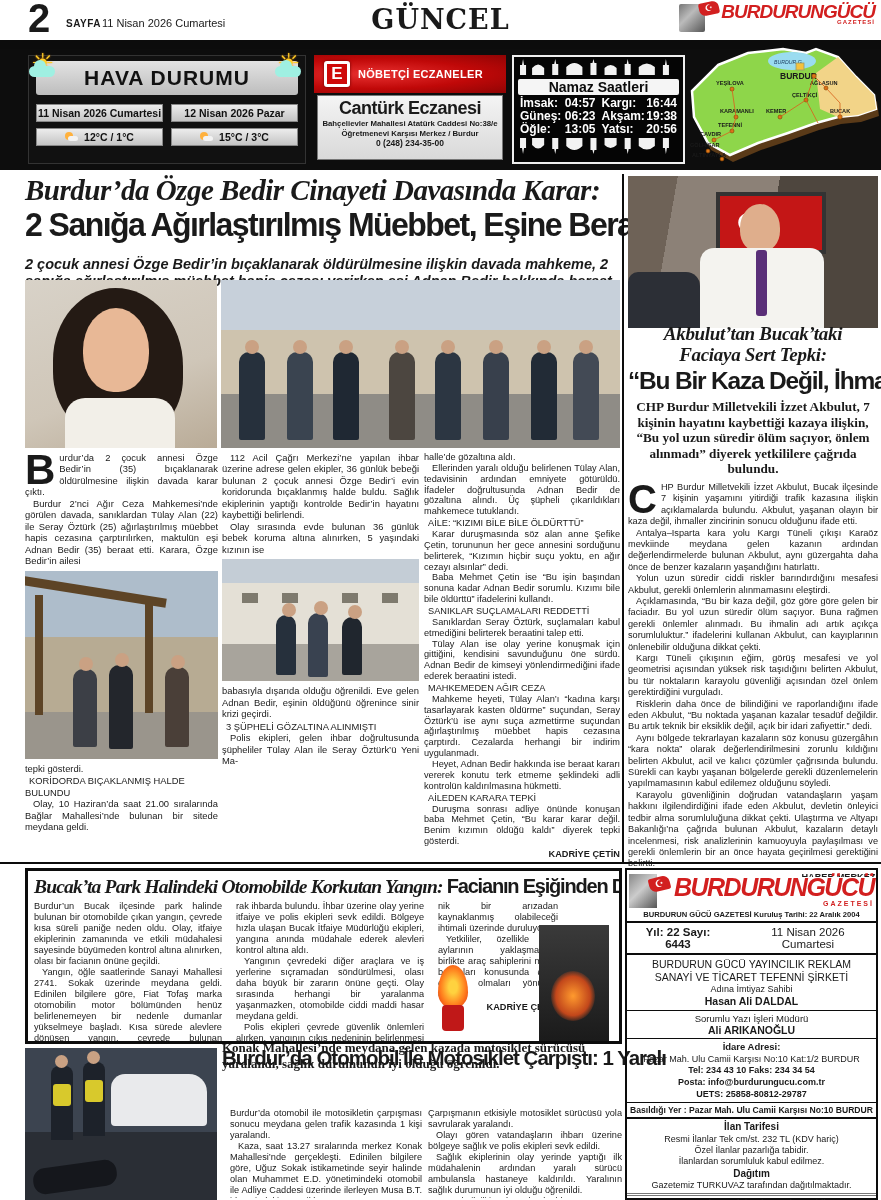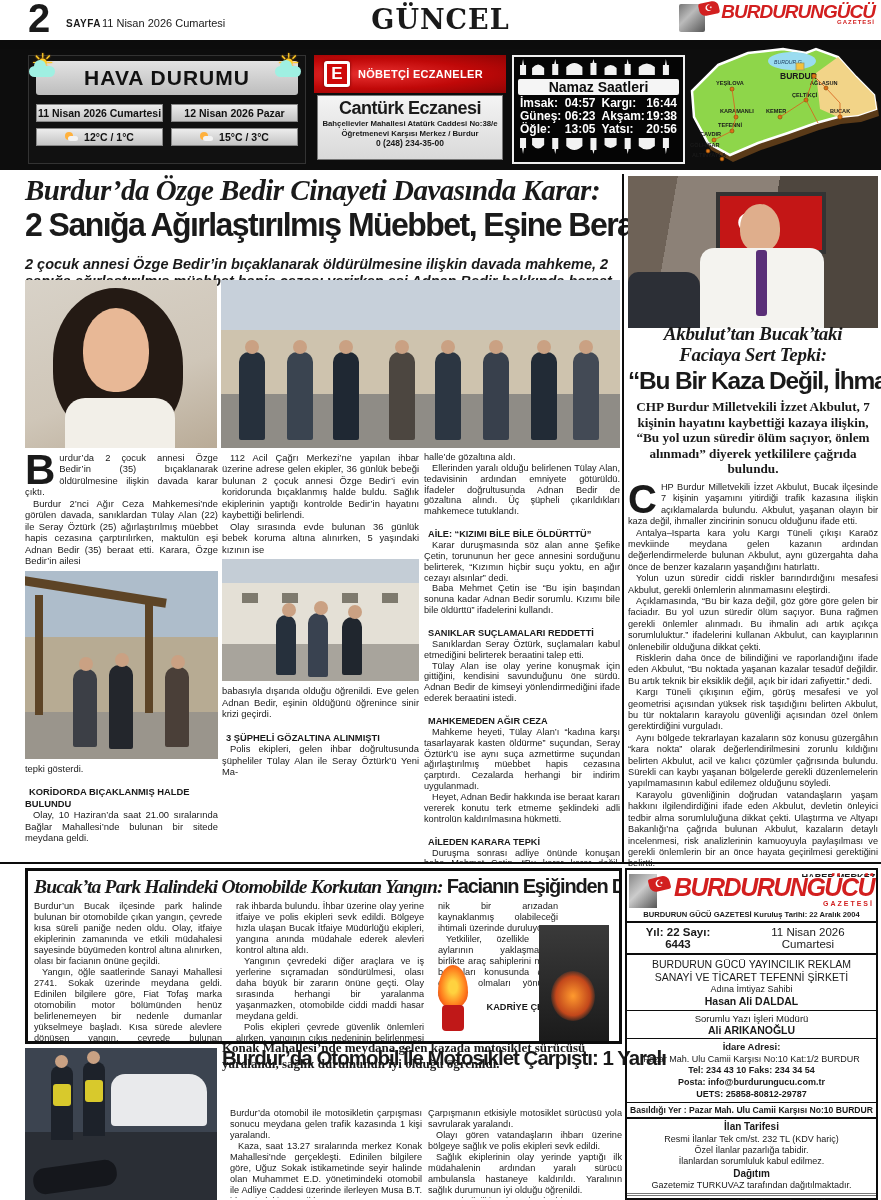--- a/index.html
+++ b/index.html
@@ -86,21 +86,21 @@
   .ph-crash .officer i { position:absolute; left:2px; top:18px; width:18px; height:22px; background:#d8c92c; border-radius:3px; }
   .ph-crash .officer:before { content:""; position:absolute; left:4px; top:-11px; width:13px; height:13px; border-radius:50%; background:#c9a183; }
   .ph-crash .victimbody { position:absolute; left:8px; bottom:10px; width:84px; height:26px; background:#15171c; border-radius:12px; transform:rotate(-8deg); }
   
   .col { position:absolute; top:452px; font-size:9.4px; line-height:1.22; overflow:hidden; }
   .c1 { left:25px; width:193px; height:410px; }
   .c2 { left:222px; width:197px; height:410px; }
   .c3 { left:424px; width:196px; height:410px; font-size:9.2px; line-height:1.18; }
   .para { text-align:justify; text-indent:8px; }
   .para.first { text-indent:0; }
-  .para.sub { font-weight:bold; text-align:left; text-indent:4px; margin-top:12px; }
+  .para.sub { font-weight:normal; text-align:left; text-indent:4px; margin-top:1px; }
   .para.byline { font-weight:bold; text-align:right; text-indent:0; margin-top:2px; }
   .dropcap { float:left; font-size:42px; line-height:32px; font-weight:bold; padding:2px 4px 0 0; font-family:"Liberation Sans",sans-serif; }
   .vrule { position:absolute; left:622px; top:174px; width:2px; height:688px; background:#0c0c0c; }
   .hrule { position:absolute; left:0; top:862px; width:881px; height:2px; background:#0c0c0c; }
   
   .rc { position:absolute; left:628px; top:324px; width:250px; }
   .rc-kicker { text-align:center; font-family:"Liberation Serif",serif; font-style:italic; font-weight:bold; font-size:19px; line-height:1.08; letter-spacing:-.3px; }
   .rc-head { text-align:center; font-weight:bold; font-size:24.5px; letter-spacing:-1.2px; margin-top:2px; white-space:nowrap; }
   .rc-sub { text-align:center; font-family:"Liberation Serif",serif; font-weight:bold; font-size:13.2px; line-height:1.18; margin-top:4px; }
   .rc-body { margin-top:5px; font-size:9.2px; line-height:1.24; height:395px; overflow:hidden; }
@@ -386,22 +386,22 @@
     <div class="rc-head">“Bu Bir Kaza Değil, İhmal”</div>
     <div class="rc-sub">CHP Burdur Milletvekili İzzet Akbulut, 7 kişinin hayatını kaybettiği kazaya ilişkin, “Bu yol uzun süredir ölüm saçıyor, önlem alınmadı” diyerek yetkililere çağrıda bulundu.</div>
     <div class="rc-body">
       <div class="para first">
         <span class="dropcap">C</span><span>HP Burdur Milletvekili İzzet Akbulut, Bucak ilçesinde 7 kişinin yaşamını yitirdiği trafik kazasına ilişkin açıklamalarda bulundu. Akbulut, yaşanan olayın bir kaza değil, ihmaller zincirinin sonucu olduğunu ifade etti.</span>
       </div>
       <div>
           <div class="para">Antalya–Isparta kara yolu Kargı Tüneli çıkışı Karaöz mevkiinde meydana gelen kazanın ardından değerlendirmelerde bulunan Akbulut, aynı güzergahta daha önce de benzer kazaların yaşandığını hatırlattı.</div>
           <div class="para">Yolun uzun süredir ciddi riskler barındırdığını mesafesi Akbulut, gerekli önlemlerin alınmamasını eleştirdi.</div>
           <div class="para">Açıklamasında, “Bu bir kaza değil, göz göre göre gelen bir faciadır. Bu yol uzun süredir ölüm saçıyor. Buna rağmen gerekli önlemler alınmadı. Bu ihmalin adı artık açıkça sorumluluktur.” ifadelerini kullanan Akbulut, can kayıplarının önlenebilir olduğuna dikkat çekti.</div>
+          <div class="para">Kargı Tüneli çıkışının eğim, görüş mesafesi ve yol geometrisi açısından yüksek risk taşıdığını belirten Akbulut, bu tür noktaların karayolu güvenliği açısından özel önlem gerektirdiğini vurguladı.</div>
           <div class="para">Risklerin daha önce de bilindiğini ve raporlandığını ifade eden Akbulut, “Bu noktada yaşanan kazalar tesadüf değildir. Bu artık teknik bir eksiklik değil, açık bir idari zafiyettir.” dedi.</div>
-          <div class="para">Kargı Tüneli çıkışının eğim, görüş mesafesi ve yol geometrisi açısından yüksek risk taşıdığını belirten Akbulut, bu tür noktaların karayolu güvenliği açısından özel önlem gerektirdiğini vurguladı.</div>
           <div class="para">Aynı bölgede tekrarlayan kazaların söz konusu güzergâhın “kara nokta” olarak değerlendirilmesini zorunlu kıldığını belirten Akbulut, acil ve kalıcı çözümler çağrısında bulundu. Sürekli can kaybı yaşanan bölgelerde gerekli düzenlemelerin yapılmamasının kabul edilemez olduğunu söyledi.</div>
           <div class="para">Karayolu güvenliğinin doğrudan vatandaşların yaşam hakkını ilgilendirdiğini ifade eden Akbulut, devletin önleyici tedbir alma sorumluluğuna dikkat çekti. Ulaştırma ve Altyapı Bakanlığı’na çağrıda bulunan Akbulut, kazaların detaylı incelenmesi, risk analizlerinin kamuoyuyla paylaşılması ve gerekli önlemlerin bir an önce hayata geçirilmesi gerektiğini belirtti.</div>
           <div class="para byline">HABER MERKEZİ</div>
         </div>
     </div>
   </div>
 
   <div class="hrule"></div>
 
   <div class="firebox">

